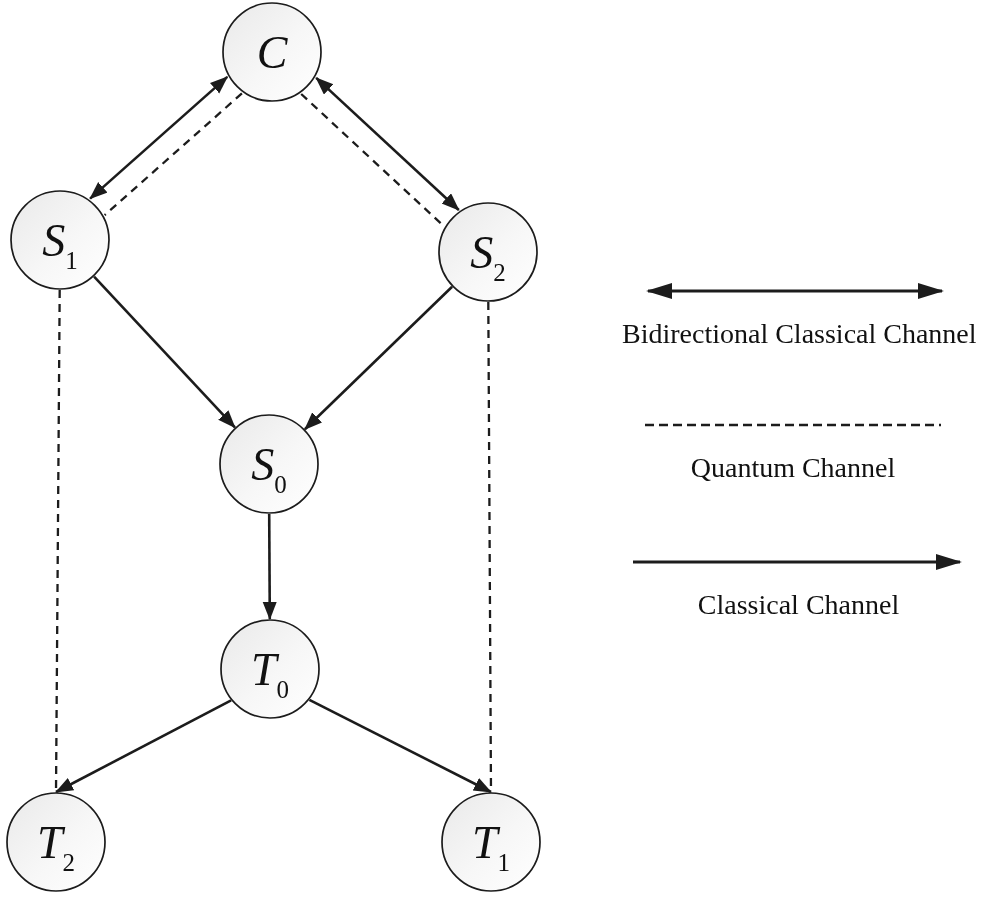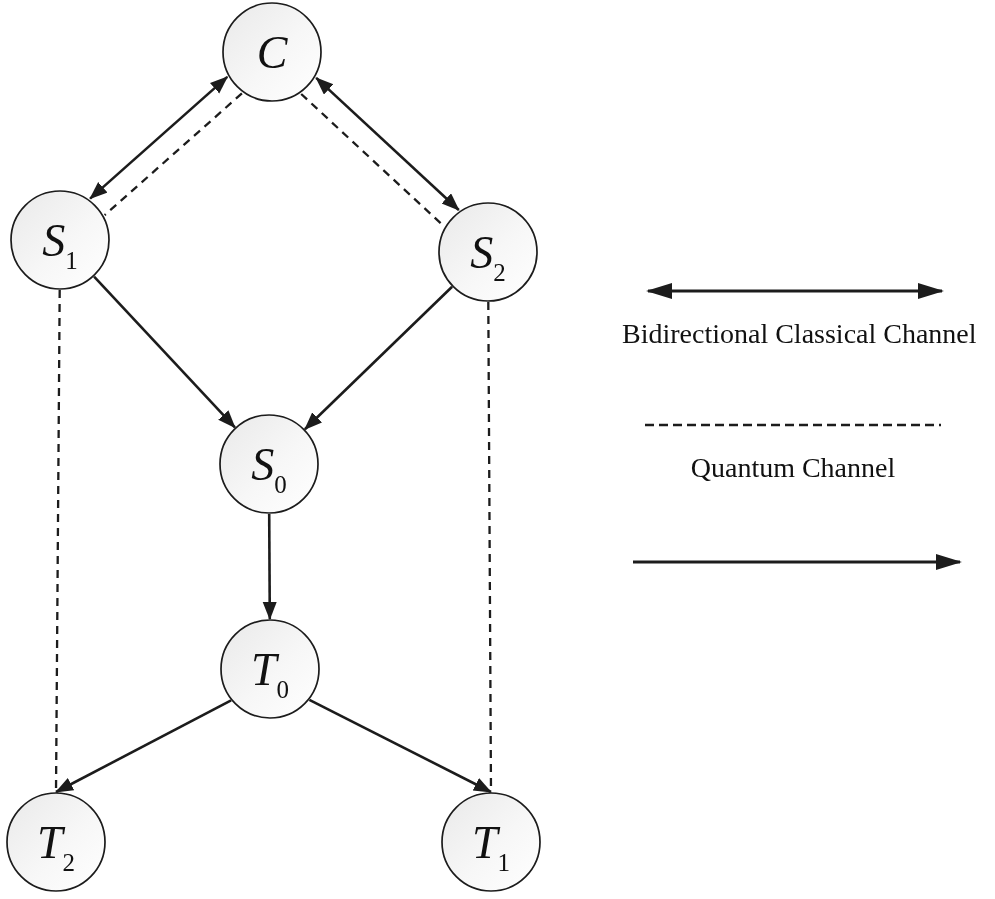--- a/index.html
+++ b/index.html
@@ -142,16 +142,17 @@
       <svg width="300" height="30">
         <line class="legend-dashed" x1="2" y1="15" x2="298" y2="15"></line>
       </svg>
       <div class="legend-label">Quantum Channel</div>
     </div>
 
     <div class="legend-item" style="left:632px; top:547px; width:333px;">
       <svg width="333" height="30">
         <line class="legend-line" x1="1" y1="15" x2="328" y2="15" marker-end="url(#ah-big)"></line>
       </svg>
+      <div class="legend-label">Classical Channel</div>
     </div>
 
   </div>
 </div>
 
 </body></html>

